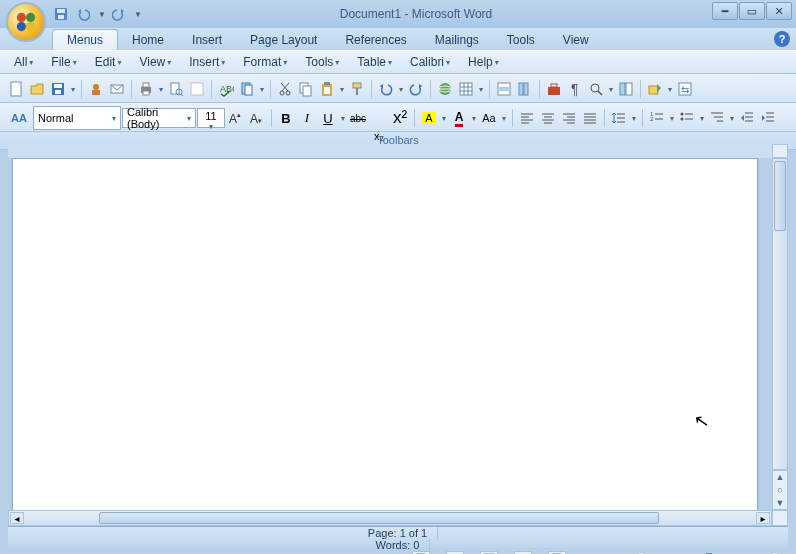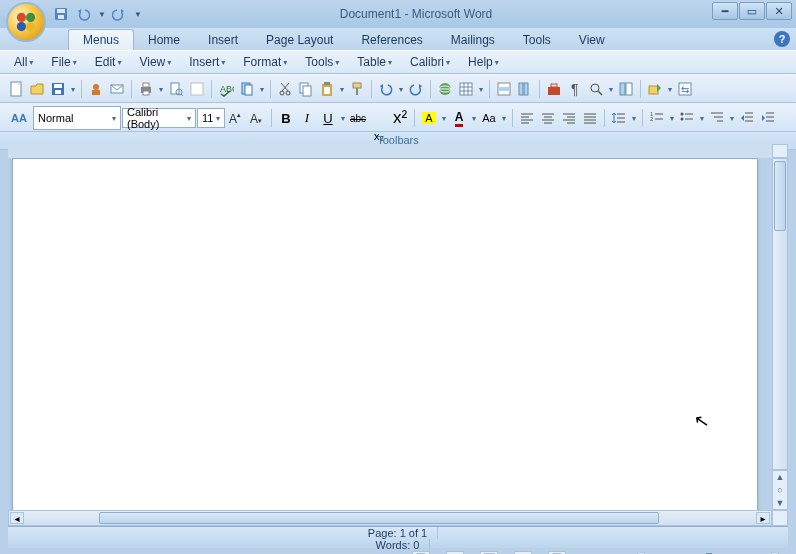--- a/index.html
+++ b/index.html
@@ -11,39 +11,39 @@
 .office-btn svg { width: 22px; height: 22px; }
 .qat { margin-left: 52px; display: flex; gap: 4px; align-items: center; }
 .qat-btn { width: 18px; height: 18px; display:flex; align-items:center; justify-content:center; opacity:0.8; }
 .qat-dd { font-size: 8px; color: #3b5b80; margin-left: 2px; }
 .title { position:absolute; left:0; right:0; text-align:center; font-size: 12px; color: #3b5b80; pointer-events:none;margin-left:36px; }
 .win-controls { position:absolute; right:4px; top:2px; display:flex; }
 .win-btn { width:26px; height:18px; background: linear-gradient(#cfe4f7,#a5c6e5); border:1px solid #7a9dc0; margin-left:1px; display:flex; align-items:center; justify-content:center; font-size:11px; color:#2a4665; border-radius:2px; }
 .win-btn.close { background: linear-gradient(#cfe4f7,#a5c6e5); }
 
 
-.tabs { height: 22px; background: linear-gradient(#cfe2f5,#bcd5ec); display:flex; align-items:flex-end; padding-left: 68px; position:relative; }
+.tabs { height: 22px; background: linear-gradient(#cfe2f5,#bcd5ec); display:flex; align-items:flex-end; padding-left: 52px; position:relative; }
 .tab { padding: 3px 14px; font-size:12px; color:#1e395b; cursor:default; }
 .tab.active { background: linear-gradient(#f2f7fc,#e4eef8); border:1px solid #9bb8d6; border-bottom:none; border-radius:3px 3px 0 0; color:#15428b; }
 .help-icon { position:absolute; right:6px; top:3px; width:16px; height:16px; border-radius:50%; background:#3b74c0; color:#fff; font-size:11px; font-weight:bold; text-align:center; line-height:16px; }
 
 
 .menu-row { height: 24px; background: linear-gradient(#eaf2fb,#d8e7f7); border-top:1px solid #fff; border-bottom:1px solid #a9c4e0; display:flex; align-items:center; padding-left:8px; }
 .menu-item { padding: 2px 6px; font-size:12px; color:#1e395b; display:flex; align-items:center; gap:2px; margin-right:6px; }
 .dd-arrow { font-size:8px; color:#466a90; }
 
 
 .toolbar { background: linear-gradient(#eaf2fb,#d3e4f5); border-bottom:1px solid #a9c4e0; padding: 3px 6px 1px 6px; }
 .toolbar-row { display:flex; align-items:center; gap:1px; flex-wrap: nowrap; height:24px; }
 .tb-btn { width:20px; height:20px; display:flex; align-items:center; justify-content:center; border:1px solid transparent; border-radius:2px; }
 .tb-sep { width:1px; height:18px; background:#a9c4e0; margin:0 3px; }
 .tb-dd { width:8px; font-size:8px; color:#466a90; text-align:center; }
 .style-box { width:88px; height:20px; border:1px solid #8faed0; background:#fff; font-size:11px; padding:11px 4px; display:flex; align-items:center; justify-content:space-between; }
 .font-box { width:74px; height:20px; border:1px solid #8faed0; background:#fff; font-size:11px; padding:1px 4px; display:flex; align-items:center; justify-content:space-between; }
-.size-box { width:28px; height:20px; border:1px solid #8faed0; background:#fff; font-size:11px; padding:1px 4px; display:flex; align-items:center; justify-content:space-between; }
+.size-box { width:28px; height:20px; border:1px solid #8faed0; background:#fff; font-size:11px; padding:1px 4px; display:flex; align-items:center; justify-content:space-between;flex-direction:column; }
 .toolbars-label { text-align:center; font-size:11px; color:#3b6ea5; padding:2px 0 3px 0; background: linear-gradient(#d3e4f5,#c6dcf2); border-bottom:1px solid #a9c4e0; }
 
 
 .doc-wrap { position:absolute; top:144px; left:8px; right:8px; bottom:28px; background:#ccdff0; }
 .ruler-stub { position:absolute; top:0; right:0; width:16px; height:14px; background:#e6eef7; border:1px solid #a9c4e0; }
 .doc-scroll { position:absolute; top:14px; left:0; right:16px; bottom:16px; background:#b9d1e8; overflow:hidden; }
 .page { position:absolute; top:0; left:4px; width:746px; height:920px; background:#fff; border:1px solid #8faed0; box-shadow:0 1px 3px rgba(0,0,0,0.15); }
 .vscroll { position:absolute; top:14px; right:0; width:16px; bottom:56px; background:linear-gradient(90deg,#e6eef7,#cfe0f0); border:1px solid #a9c4e0; }
 .vscroll-thumb { position:absolute; top:2px; left:1px; right:1px; height:70px; background:linear-gradient(90deg,#dce9f6,#bcd5ec); border:1px solid #8faed0; border-radius:2px; }
 .v-gap { position:absolute; right:0; width:16px; bottom:16px; height:40px; display:flex; flex-direction:column; align-items:center; justify-content:space-around; background:#e6eef7; border:1px solid #a9c4e0; font-size:9px; color:#466a90; }

